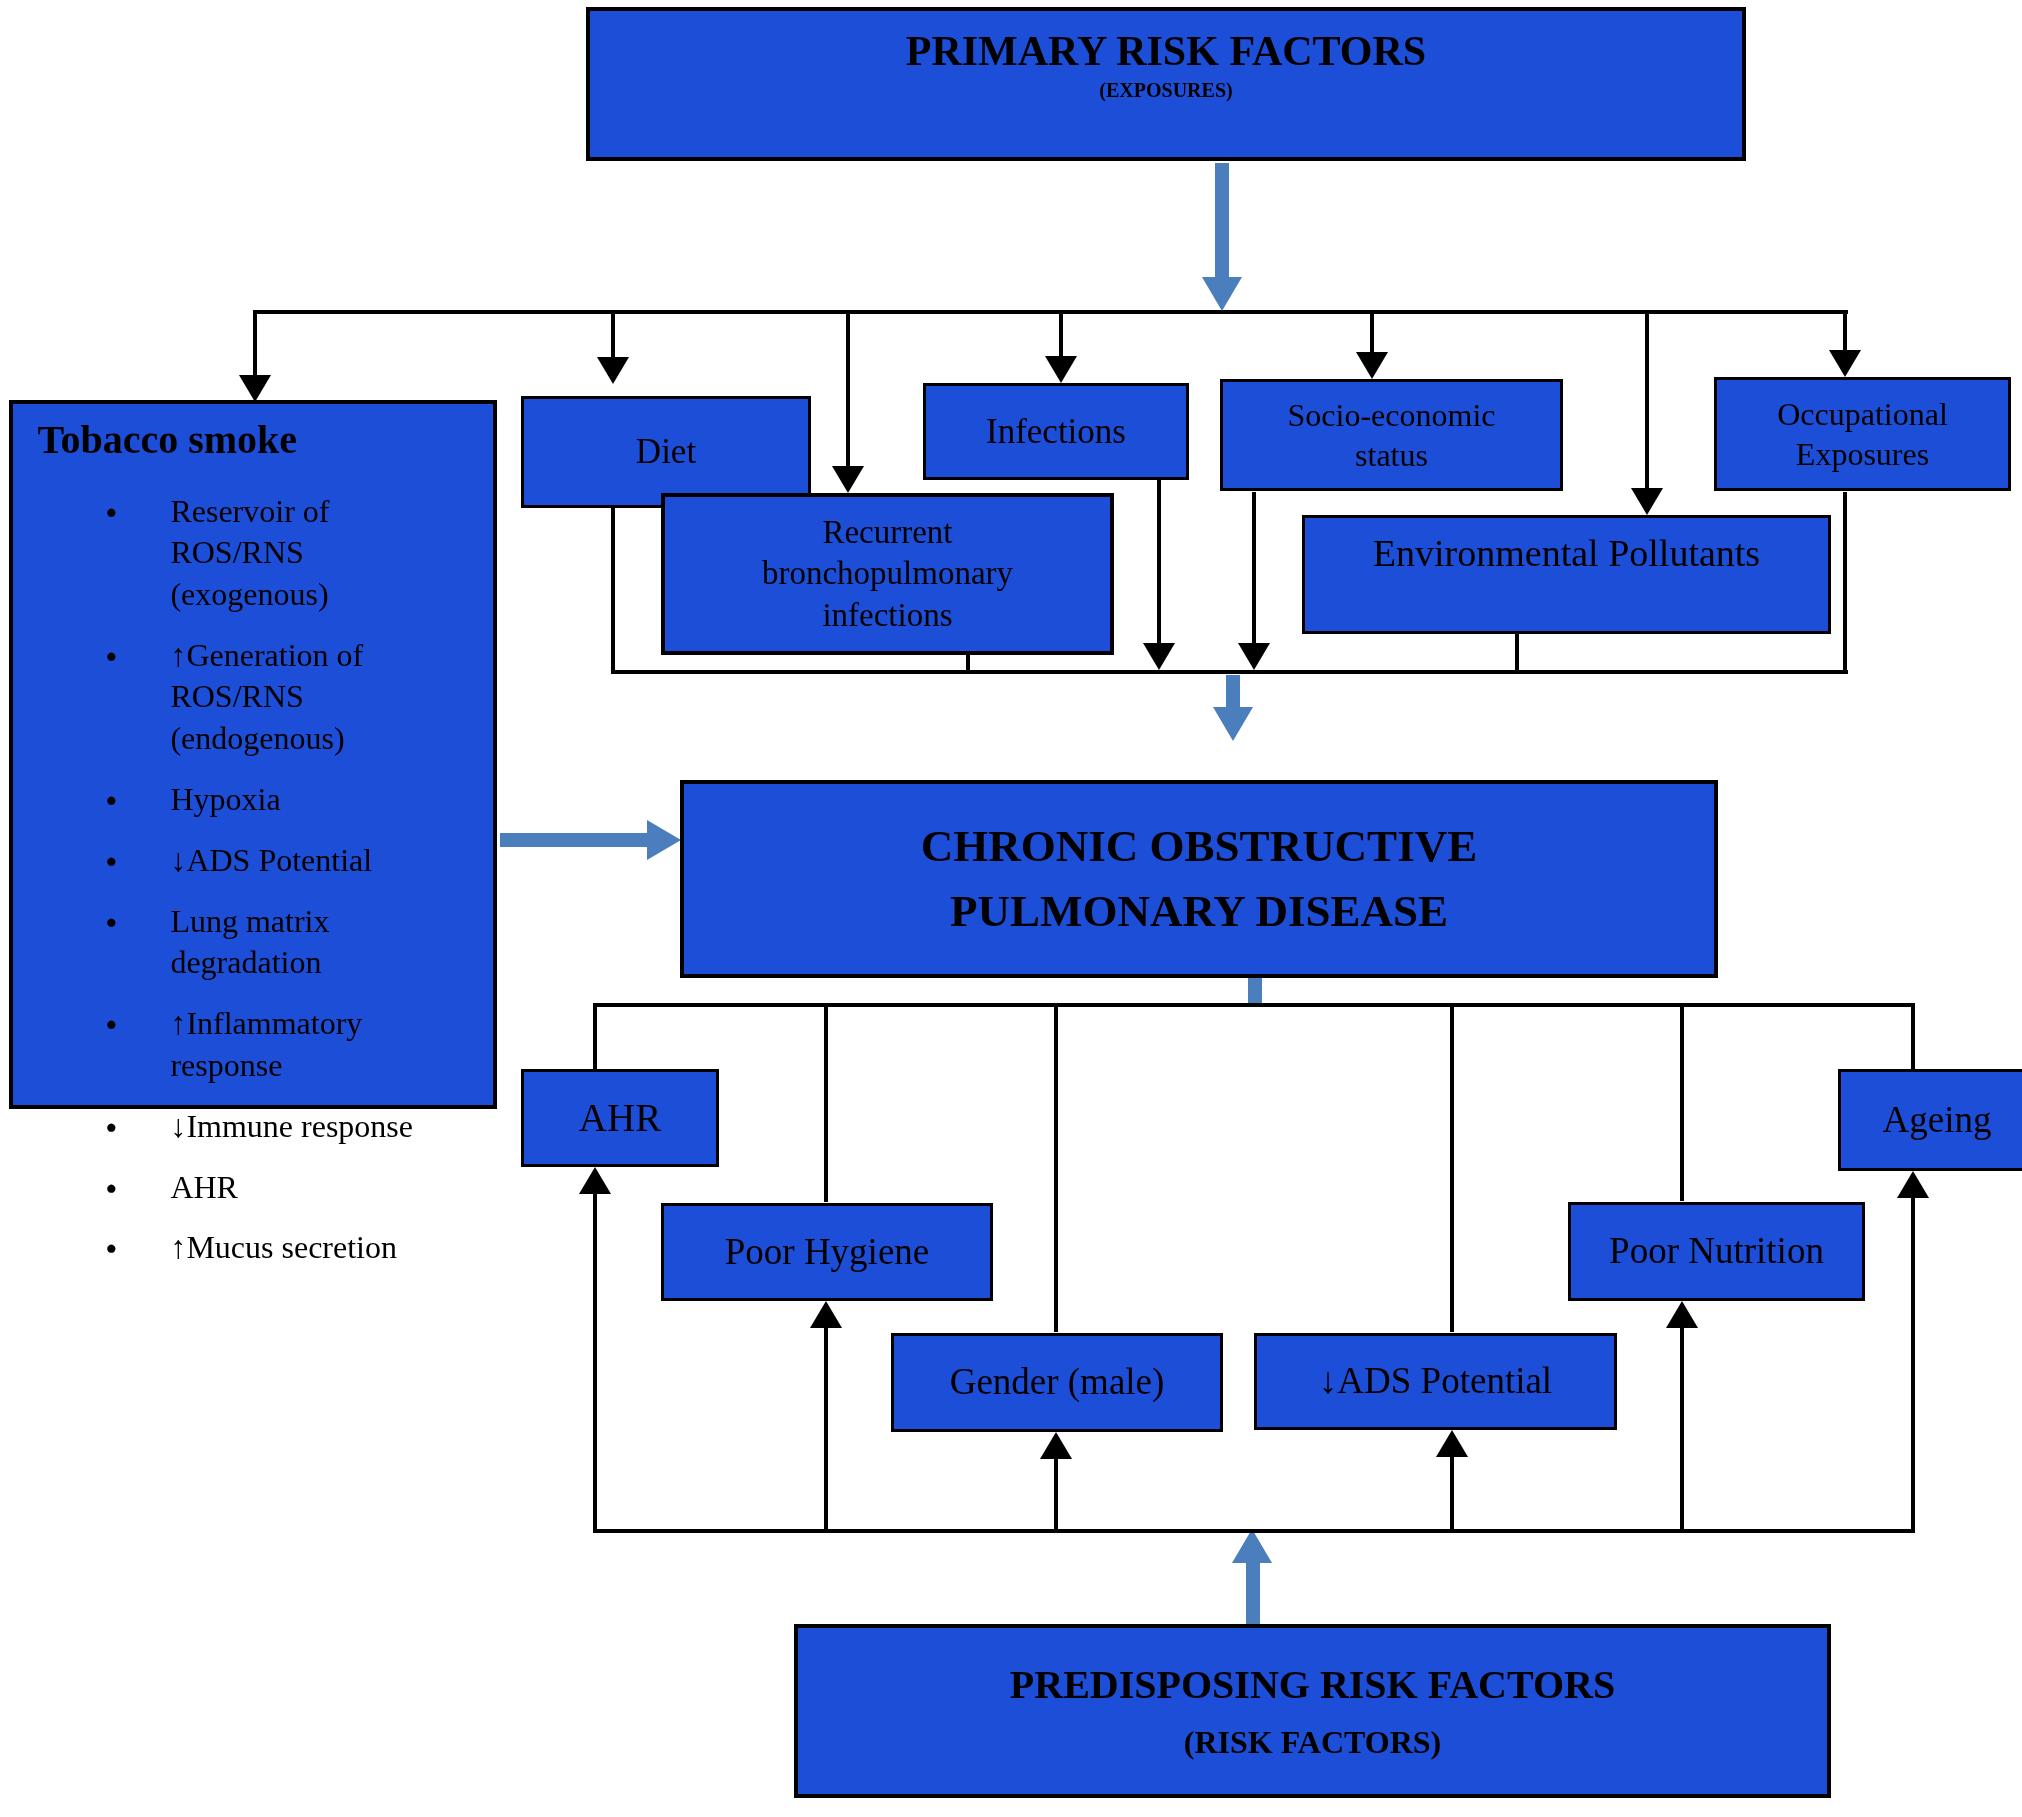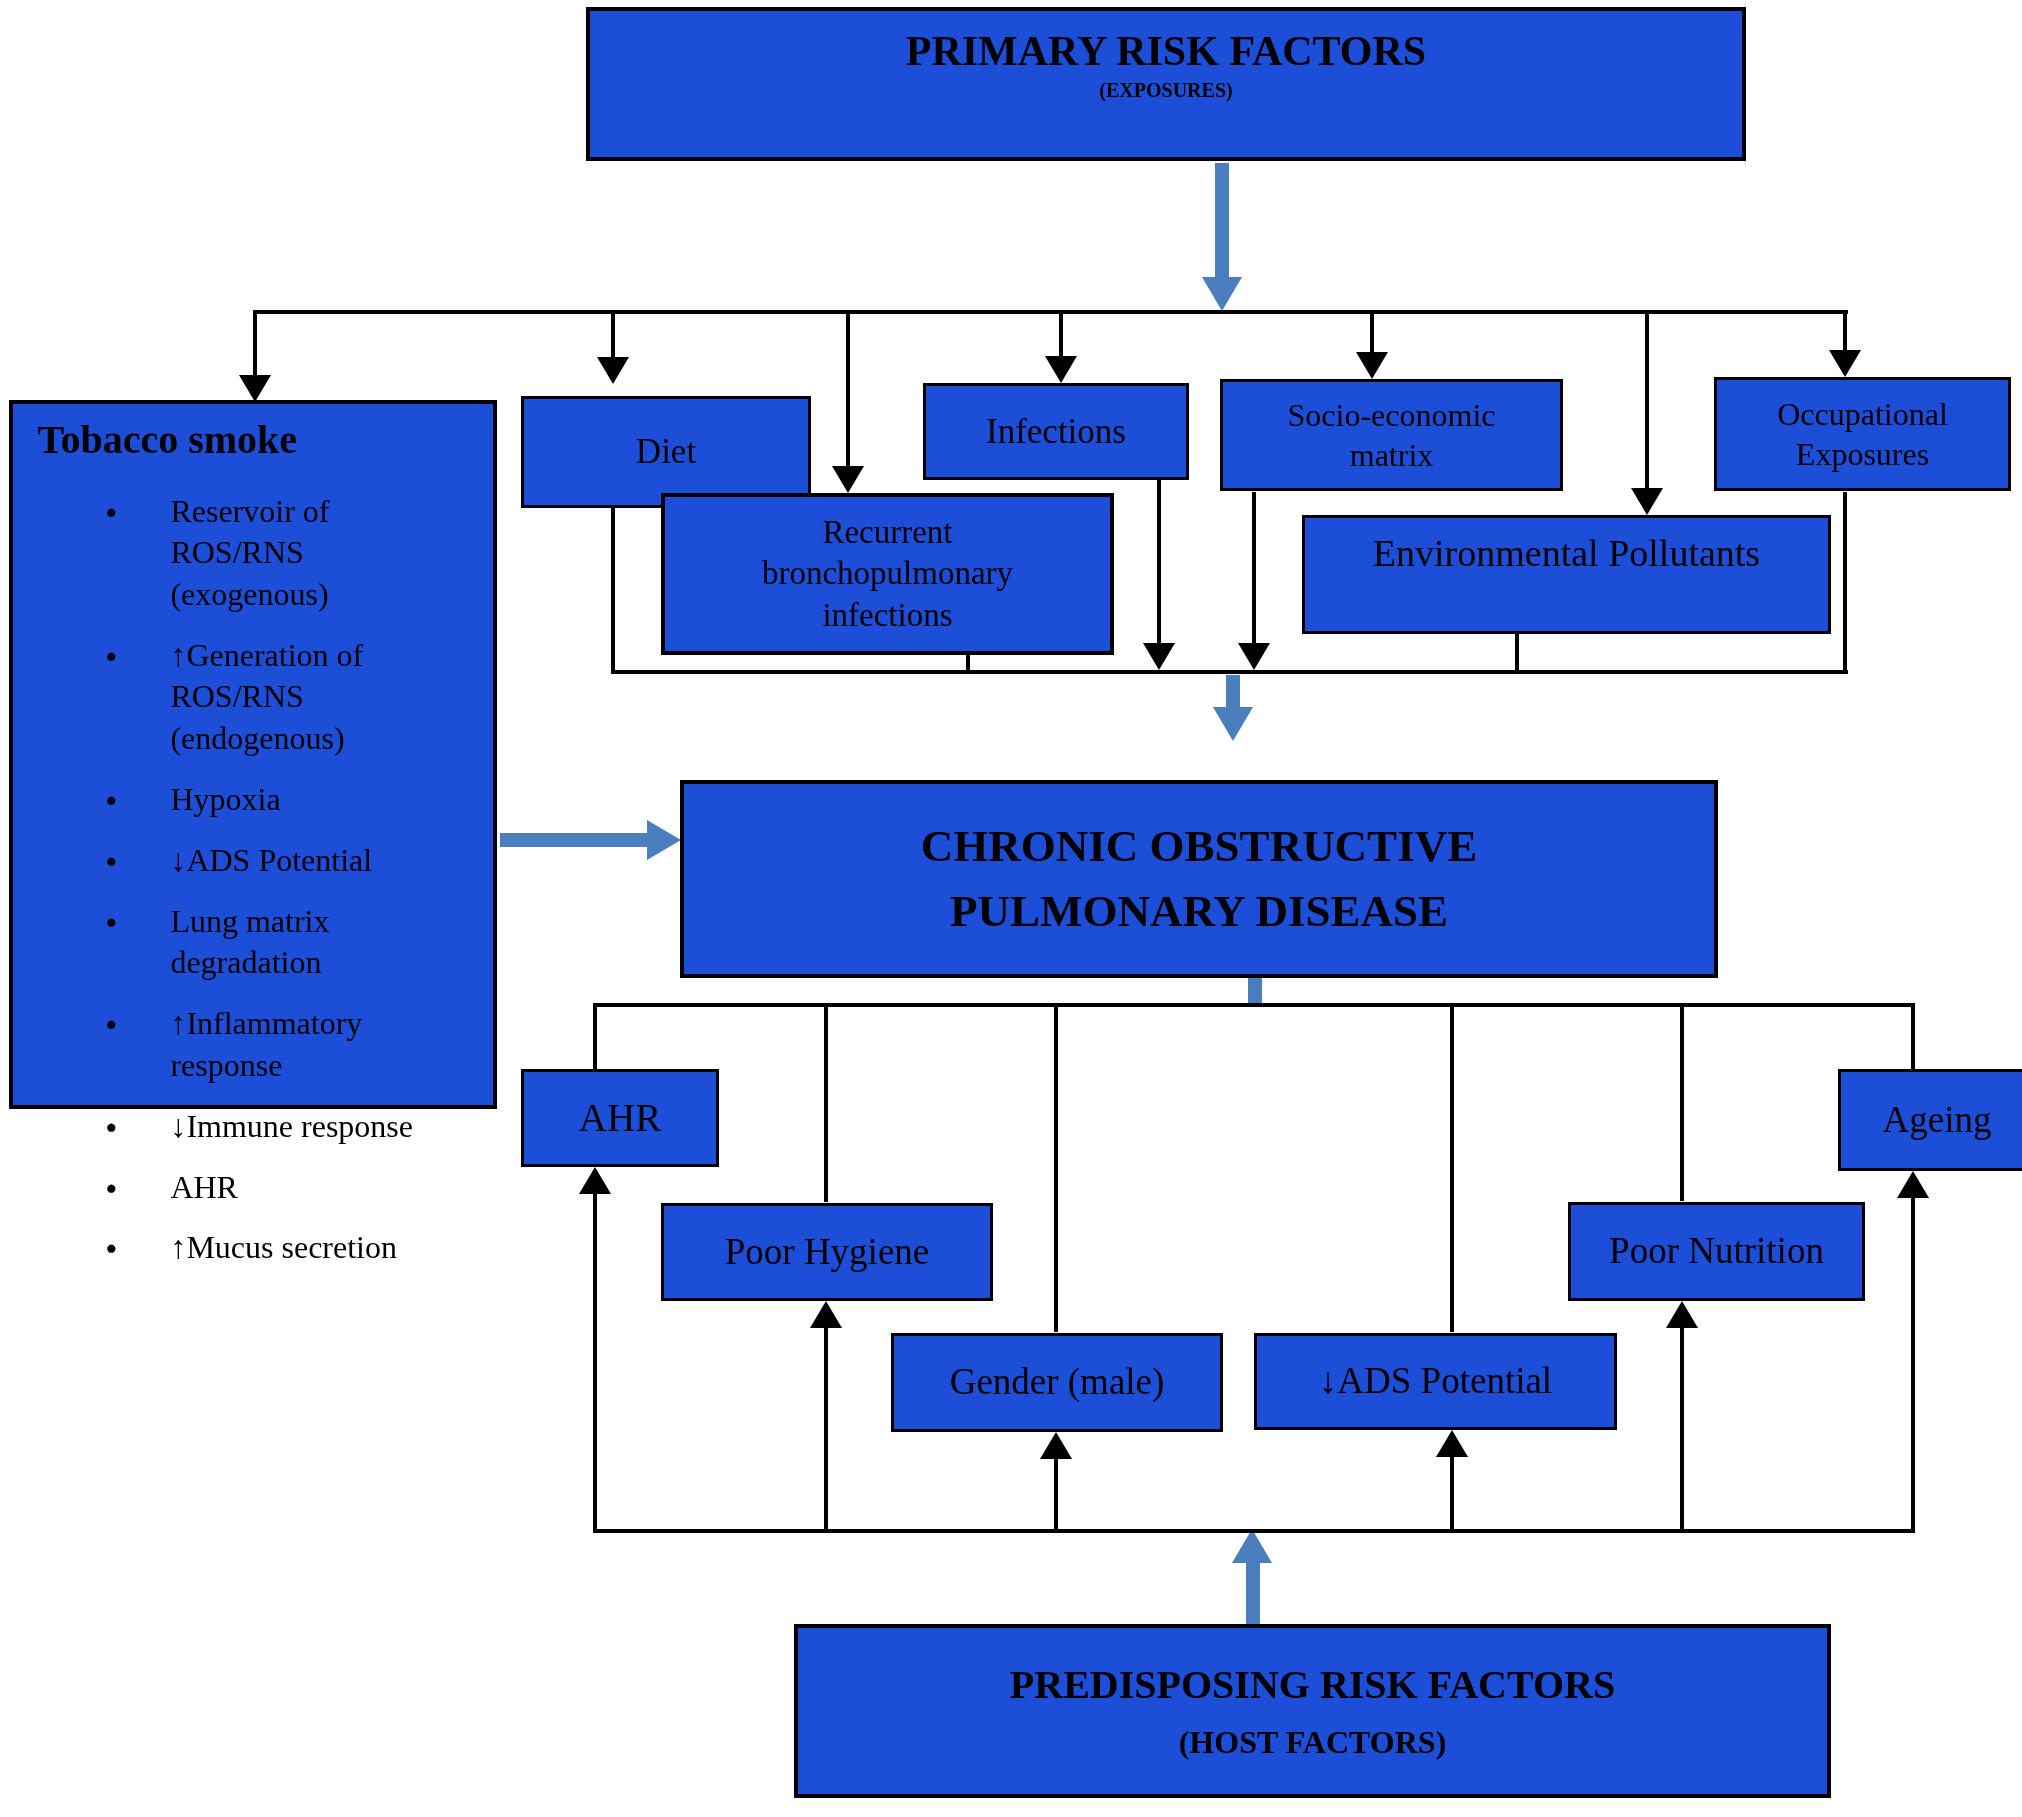--- a/index.html
+++ b/index.html
@@ -141,21 +141,21 @@
       <li>AHR</li>
       <li>↑Mucus secretion</li>
     </ul>
   </div>
 
   <div class="box f40" style="left:521px; top:396px; width:290px; height:112px;">Diet</div>
 
   <div class="box f40" style="left:923px; top:383px; width:266px; height:97px;">Infections</div>
 
   <div class="box f37" style="left:1220px; top:379px; width:343px; height:112px;">Socio-economic
-matrix</div>
+status</div>
 
   <div class="box f37" style="left:1714px; top:377px; width:297px; height:114px;">Occupational
 Exposures</div>
 
   <div class="box b5 f38" style="left:661px; top:493px; width:453px; height:162px;">Recurrent
 bronchopulmonary
 infections</div>
 
   <div class="box f43" style="left:1302px; top:515px; width:529px; height:119px; justify-content:flex-start; padding-top:12.3px;">Environmental Pollutants</div>
 
@@ -169,17 +169,17 @@
   <div class="box f42" style="left:891px; top:1333px; width:332px; height:99px;">Gender (male)</div>
 
   <div class="box f42" style="left:1254px; top:1333px; width:363px; height:97px;">↓ADS Potential</div>
 
   <div class="box f42" style="left:1568px; top:1202px; width:297px; height:99px;">Poor Nutrition</div>
 
   <div class="box f42" style="left:1814px; top:1069px; width:198px; height:102px;margin-left:24px;">Ageing</div>
 
   <div class="box b5" style="left:794px; top:1624px; width:1037px; height:174px;">
     <span class="pred-title">PREDISPOSING RISK FACTORS</span>
-    <span class="pred-sub">(HOST FACTORS)</span>
+    <span class="pred-sub">(RISK FACTORS)</span>
   </div>
 
 </div>
 
 
 </body></html>

